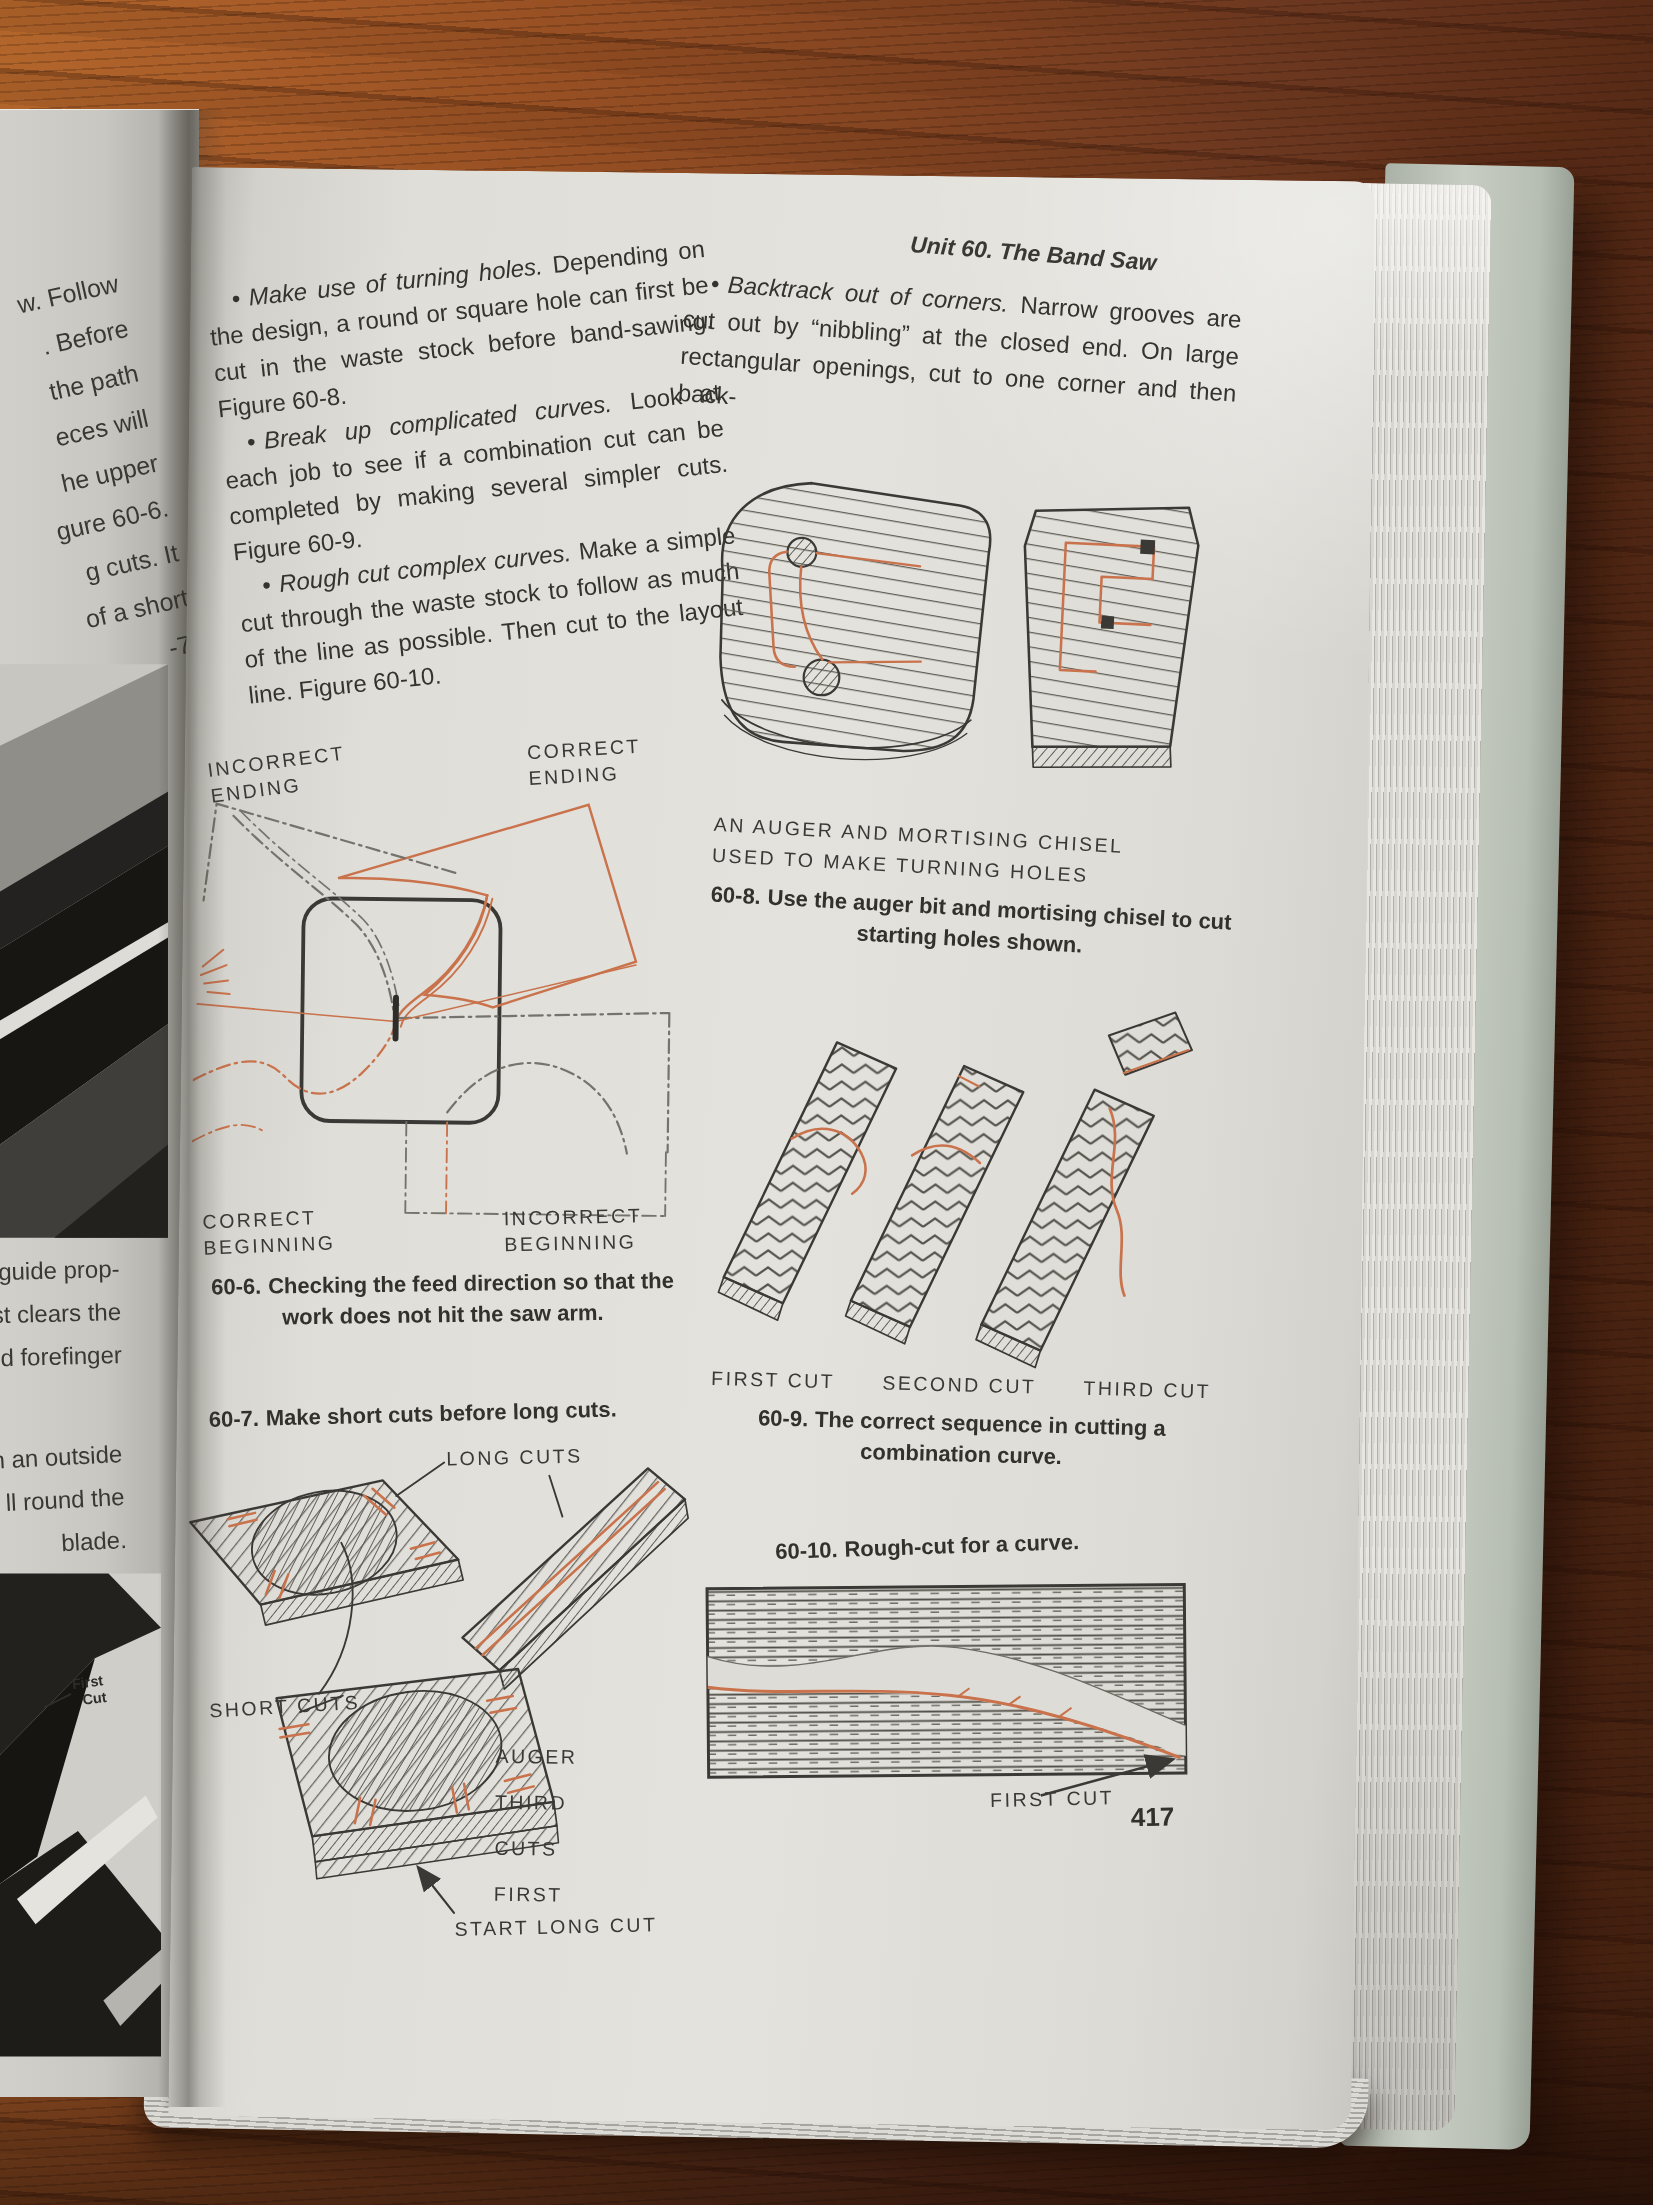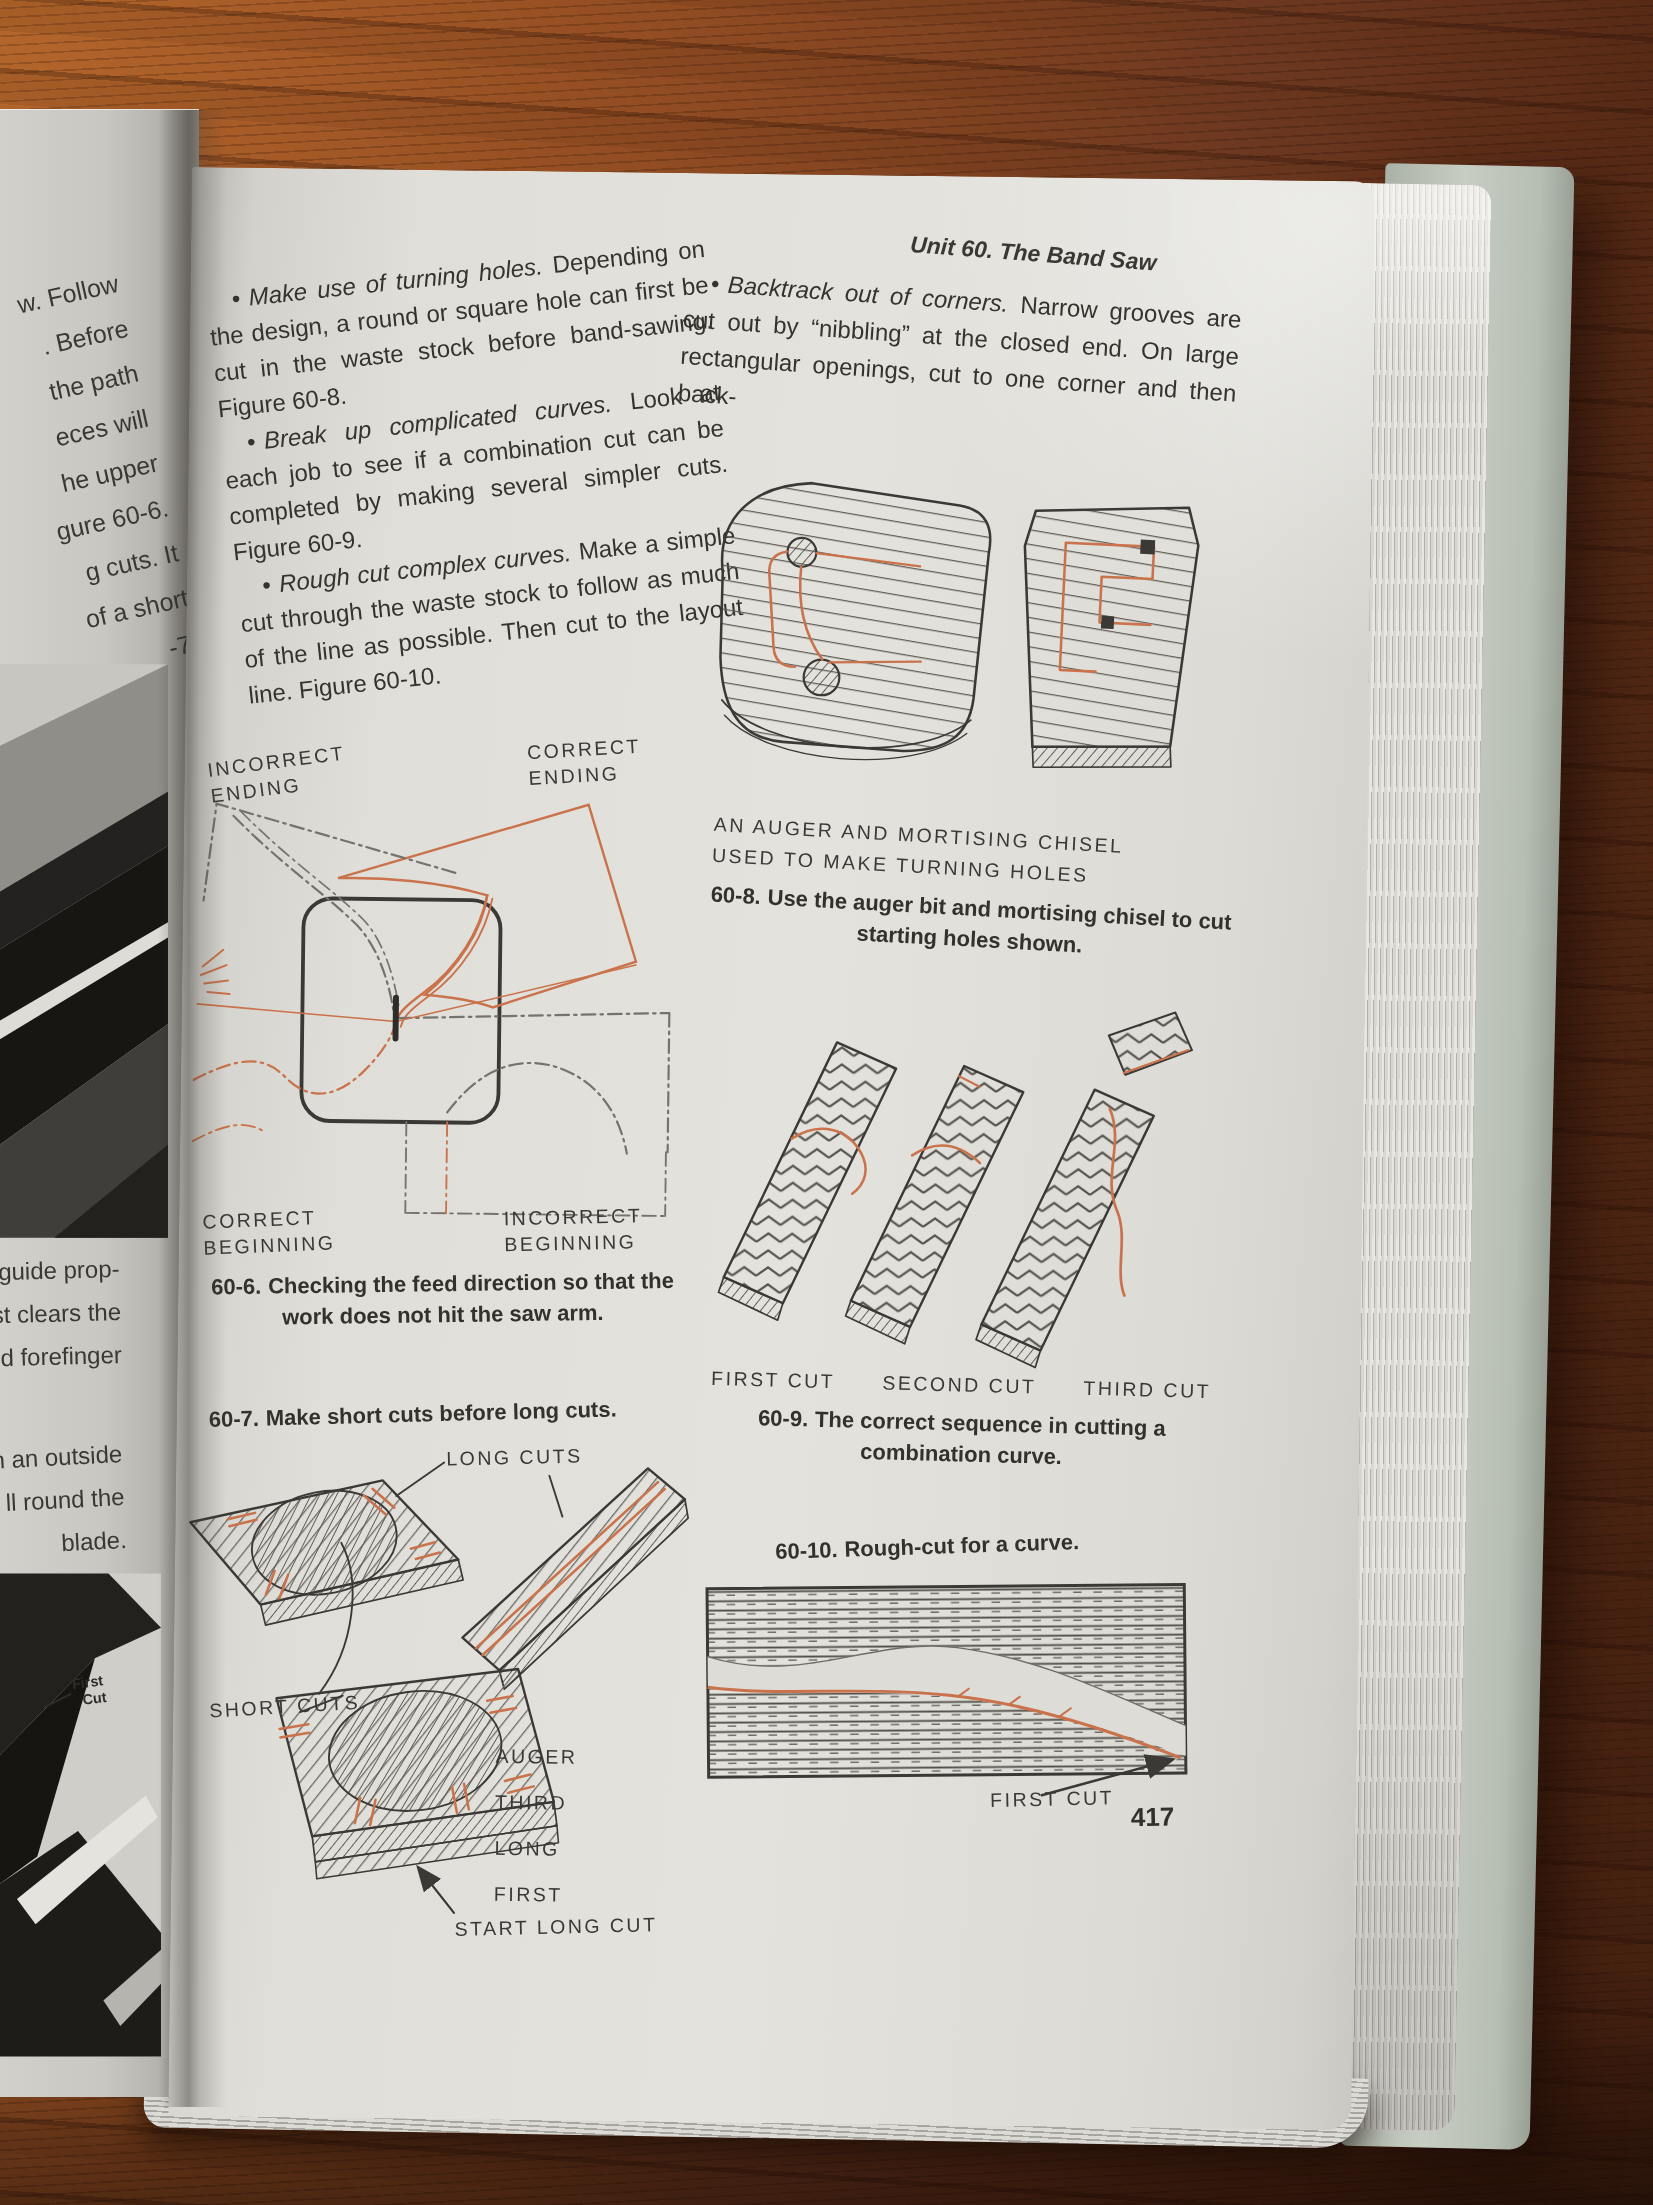--- a/index.html
+++ b/index.html
@@ -252,21 +252,21 @@
       </g>
       <path d="M330,556 L288,504" stroke="#3b3936" stroke-width="2.6" fill="none" marker-end="url(#ah)"></path>
     </g>
   </svg>
 
   <div class="abs caps" style="left:270px;top:1273px;transform:rotate(-2deg);">LONG CUTS</div>
   <div class="abs caps" style="left:36px;top:1525px;transform:rotate(-4deg);">SHORT CUTS</div>
   <div class="abs caps" style="left:323px;top:1562px;line-height:46px;">
     <div>AUGER</div>
     <div>THIRD</div>
-    <div>LONG</div>
+    <div>CUTS</div>
     <div>FIRST</div>
   </div>
   <div class="abs caps" style="left:284px;top:1742px;transform:rotate(-2deg);">START LONG CUT</div>
 
   <svg class="abs" style="left:530px;top:818px;" width="518" height="374" viewBox="0 0 610 440">
     <g stroke-linejoin="round" stroke-linecap="round">
       <path d="M18,336 L148,58 L218,88 L88,366 Z" fill="url(#chev)" stroke="#3b3936" stroke-width="2.8"></path>
       <path d="M18,336 L88,366 L82,386 L12,354 Z" fill="url(#hB)" stroke="#3b3936" stroke-width="2"></path>
       <path d="M96,172 C130,150 162,160 178,188 C188,206 184,224 168,236" fill="none" stroke="#c9724c" stroke-width="3"></path>
       <path d="M168,362 L298,84 L368,114 L238,392 Z" fill="url(#chev)" stroke="#3b3936" stroke-width="2.8"></path>

